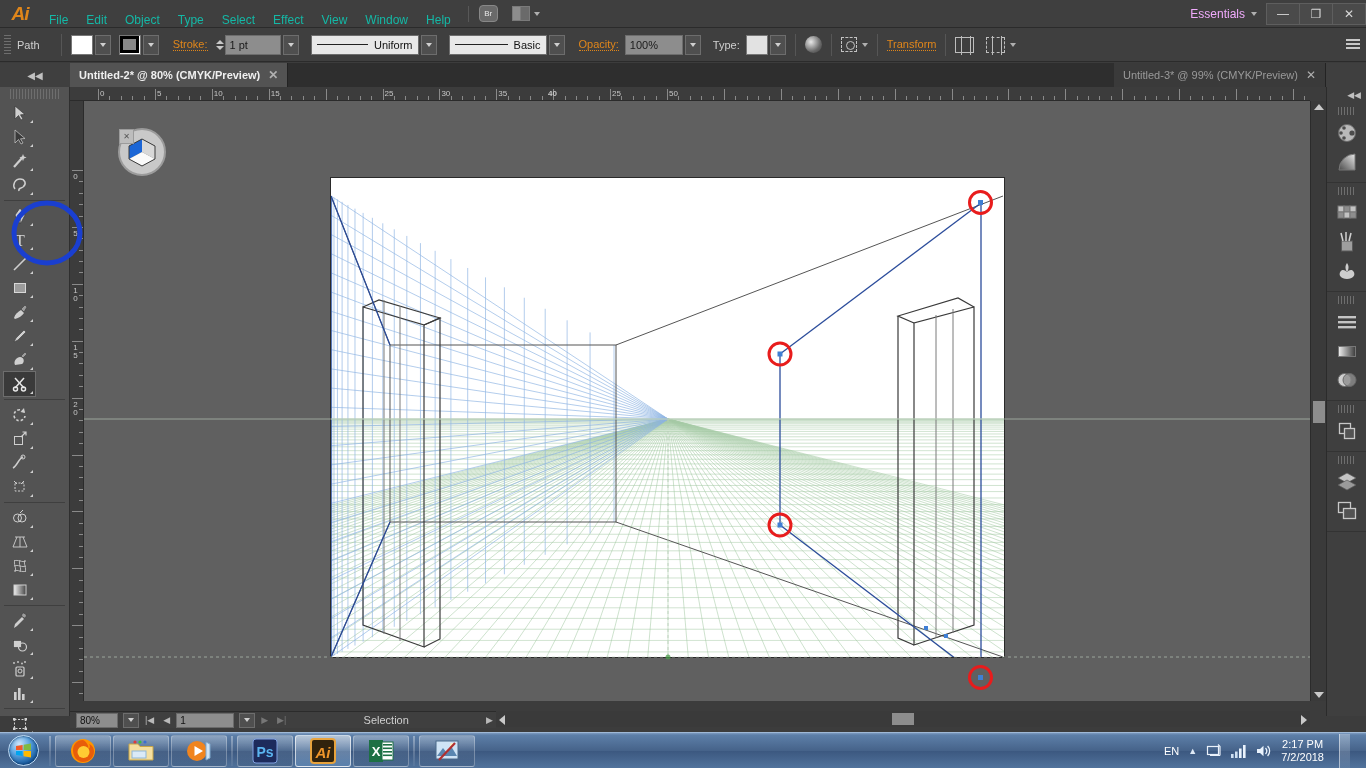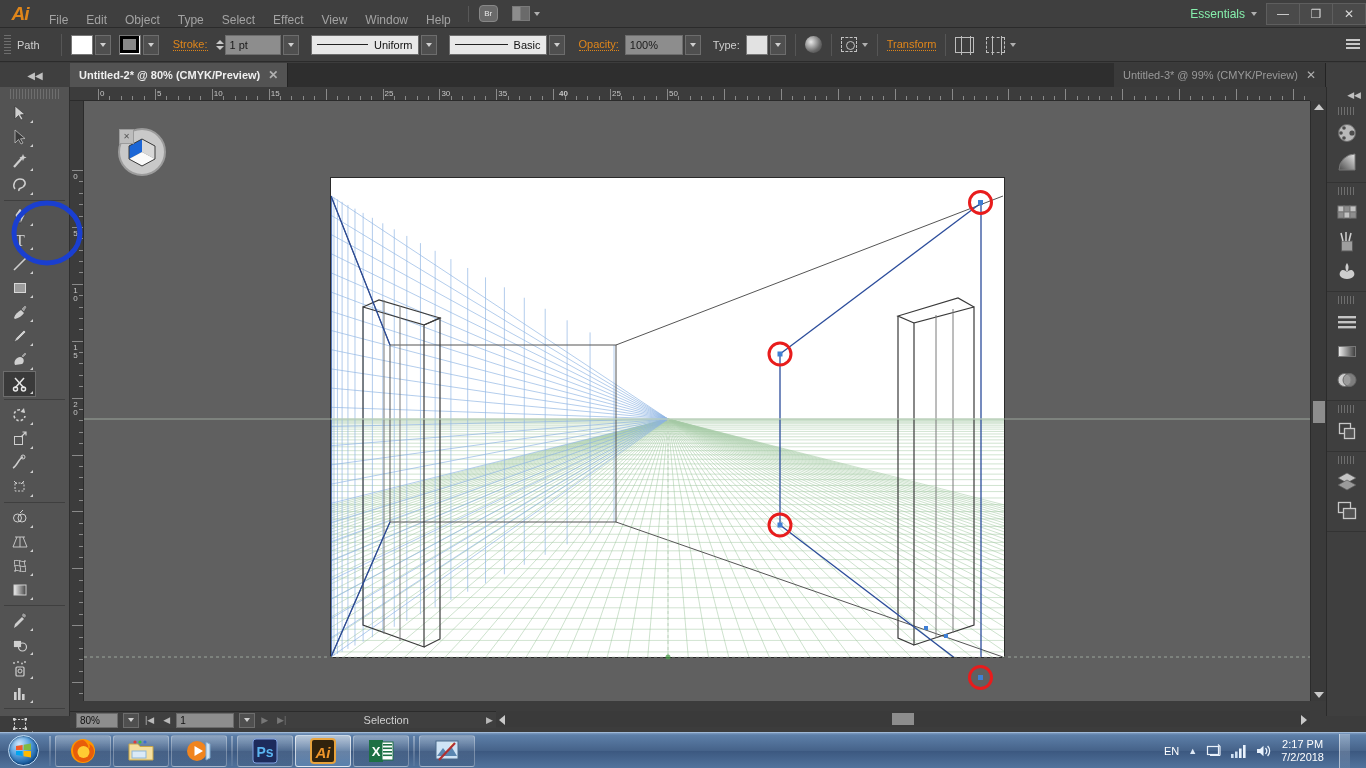--- a/index.html
+++ b/index.html
@@ -16,37 +16,37 @@
     position:absolute; left:0; top:0; width:1366px; height:28px;
     background:#3f3f3f; border-bottom:1px solid #2b2b2b;
     display:flex; align-items:center;
   }
   .ai-logo {
     width:40px; text-align:center; color:#e0861a;
     font-size:19px; font-weight:bold; font-style:italic;
     letter-spacing:-1px;
   }
   .menu-item {
-    padding:0 9px; height:16px; line-height:28px; font-size:12px; color:#a3a3a3;
+    padding:0 9px; height:16px; line-height:28px; font-size:12px; color:#14b8a6;
     cursor:default;
   }
   .menu-sep { width:1px; height:16px; background:#585858; margin:0 8px; }
   .br-btn {
     width:19px; height:17px; background:#6a6a6a; border:1px solid #888;
     border-radius:4px; font-size:8px; color:#e8e8e8; text-align:center;
     line-height:16px; margin-left:2px;
   }
   .arr-btn { margin-left:14px; display:flex; align-items:center; gap:4px; }
   .arr-sq { width:18px; height:15px; background:#5a5a5a; border:1px solid #7a7a7a; display:flex;}
   .arr-sq i { flex:1; border-right:1px solid #7a7a7a; background:#8d8d8d;}
   .arr-sq i:last-child{border-right:none;background:#6a6a6a;}
   .menu-right {
     margin-left:auto; display:flex; align-items:center; height:28px;
   }
-  .ws-name { font-size:12px; color:#86efac; padding:0 6px; }
+  .ws-name { font-size:12px; color:#f0abfc; padding:0 6px; }
   .caret { width:0;height:0;border-left:3.5px solid transparent;border-right:3.5px solid transparent;border-top:4px solid #b0b0b0; }
   .win-btns { display:flex; margin-left:10px; }
   .win-btn {
     width:34px; height:22px; background:#4a4a4a; border:1px solid #5e5e5e;
     color:#d8d8d8; font-size:12px; text-align:center; line-height:20px;
     margin-left:-1px;
   }
 
   
   .controlbar {
@@ -621,21 +621,21 @@
       <div class="rtick" style="left: 392.16px; top: 9px; width: 1px; height: 5px;"></div>
       <div class="rtick" style="left: 403.54px; top: 9px; width: 1px; height: 5px;"></div>
       <div class="rtick" style="left: 414.92px; top: 9px; width: 1px; height: 5px;"></div>
       <div class="rtick" style="left: 426.3px; top: 2px; width: 1px; height: 12px;"></div>
       <div class="rlab" style="left: 428.3px; top: 3px;">35</div>
       <div class="rtick" style="left: 437.68px; top: 9px; width: 1px; height: 5px;"></div>
       <div class="rtick" style="left: 449.06px; top: 9px; width: 1px; height: 5px;"></div>
       <div class="rtick" style="left: 460.44px; top: 9px; width: 1px; height: 5px;"></div>
       <div class="rtick" style="left: 471.82px; top: 9px; width: 1px; height: 5px;"></div>
       <div class="rtick" style="left: 483.2px; top: 2px; width: 1px; height: 12px;"></div>
-      <div class="rlab" style="left: 489px; top: 3px; font-weight: bold;">40</div>
+      <div class="rlab" style="left: 478px; top: 3px; font-weight: bold;">40</div>
       <div class="rtick" style="left: 494.58px; top: 9px; width: 1px; height: 5px;"></div>
       <div class="rtick" style="left: 505.96px; top: 9px; width: 1px; height: 5px;"></div>
       <div class="rtick" style="left: 517.34px; top: 9px; width: 1px; height: 5px;"></div>
       <div class="rtick" style="left: 528.72px; top: 9px; width: 1px; height: 5px;"></div>
       <div class="rtick" style="left: 540.1px; top: 2px; width: 1px; height: 12px;"></div>
       <div class="rlab" style="left: 542.1px; top: 3px;">25</div>
       <div class="rtick" style="left: 551.48px; top: 9px; width: 1px; height: 5px;"></div>
       <div class="rtick" style="left: 562.86px; top: 9px; width: 1px; height: 5px;"></div>
       <div class="rtick" style="left: 574.24px; top: 9px; width: 1px; height: 5px;"></div>
       <div class="rtick" style="left: 585.62px; top: 9px; width: 1px; height: 5px;"></div>

